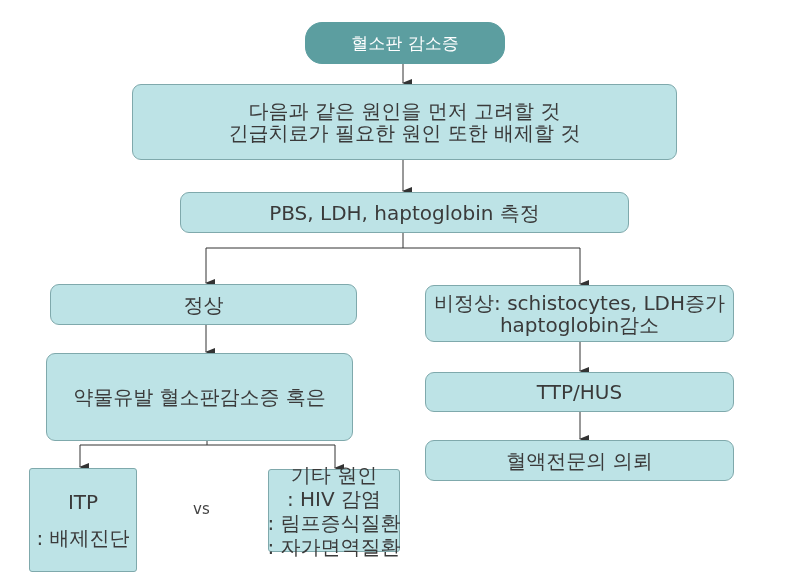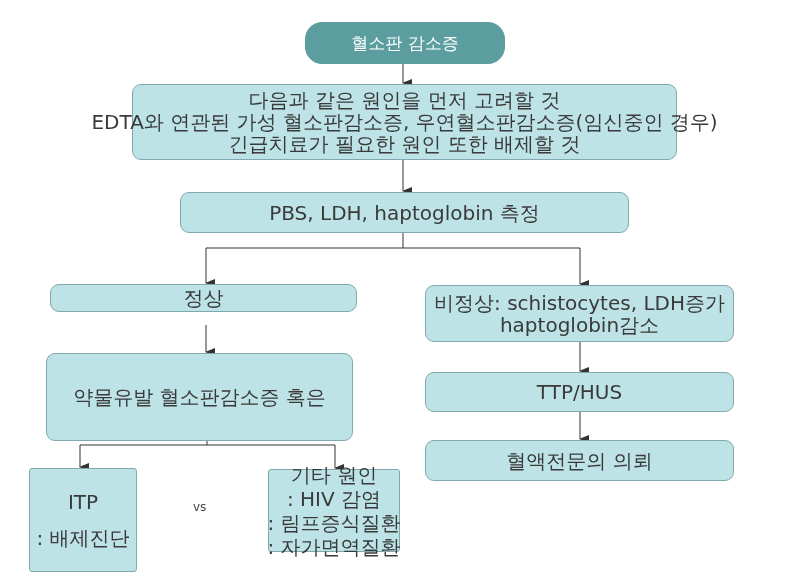--- a/index.html
+++ b/index.html
@@ -6,21 +6,21 @@
   body { width: 800px; height: 578px; position: relative; overflow: hidden;
          font-family: "DejaVu Sans", "Liberation Sans", sans-serif; color: #333333; }
   .box { position: absolute; box-sizing: border-box; background: #bde3e6;
          border: 1.2px solid #7fa9ac; border-radius: 9px;
          display: flex; flex-direction: column; align-items: center; justify-content: center;
          text-align: center; font-size: 20px; line-height: 22px; color: #3a3a3a; }
   .box.title { background: #5c9ea0; border-color: #5c9ea0; color: #ffffff; font-size: 17px; border-radius: 17px; }
   .box.square { border-radius: 3px; }
   .line { display: block; white-space: nowrap; }
   svg.connectors { position: absolute; left: 0; top: 0; }
-  .vs { position: absolute; font-size: 12px; color: #444444; }
+  .vs { position: absolute; font-size: 15px; color: #444444; }
 </style>
 </head>
 <body>
 
 <svg class="connectors" width="800" height="578">
   <defs>
     <marker id="arr" markerWidth="8" markerHeight="10" refX="4" refY="9" orient="auto" markerUnits="userSpaceOnUse">
       <path d="M0,0 L8,0 L4,10 Z" fill="#333"></path>
     </marker>
   </defs>
@@ -40,29 +40,28 @@
     <line x1="580" y1="412" x2="580" y2="439" marker-end="url(#arr)"></line>
   </g>
 </svg>
 
 <div class="box title" style="left:305px; top:22px; width:200px; height:42px;">
   <span class="line">혈소판 감소증</span>
 </div>
 
 <div class="box" style="left:132px; top:84px; width:545px; height:76px;">
   <span class="line">다음과 같은 원인을 먼저 고려할 것</span>
-  <span class="line">EDTA와 연관된 가성 혈소판감소증, 우연혈소판감소증(임신중인 경우)</span>
   <span class="line">긴급치료가 필요한 원인 또한 배제할 것</span>
 </div>
 
 <div class="box" style="left:180px; top:192px; width:449px; height:41px;">
   <span class="line">PBS, LDH, haptoglobin 측정</span>
 </div>
 
-<div class="box" style="left:50px; top:284px; width:307px; height:28px;justify-content:center;">
+<div class="box" style="left:50px; top:284px; width:307px; height:41px;justify-content:center;">
   <span class="line">정상</span>
 </div>
 
 <div class="box" style="left:46px; top:353px; width:307px; height:88px;">
   <span class="line">약물유발 혈소판감소증 혹은</span>
 </div>
 
 <div class="box square" style="left:29px; top:468px; width:108px; height:104px; line-height:28px;gap:8px;">
   <span class="line">ITP</span>
   <span class="line">: 배제진단</span>

